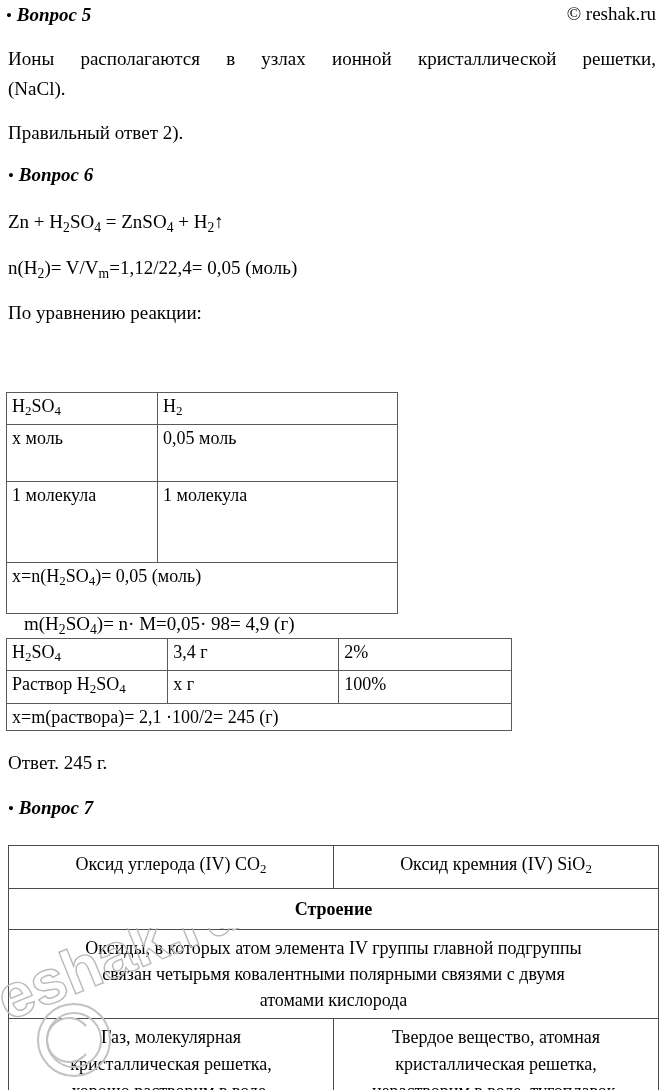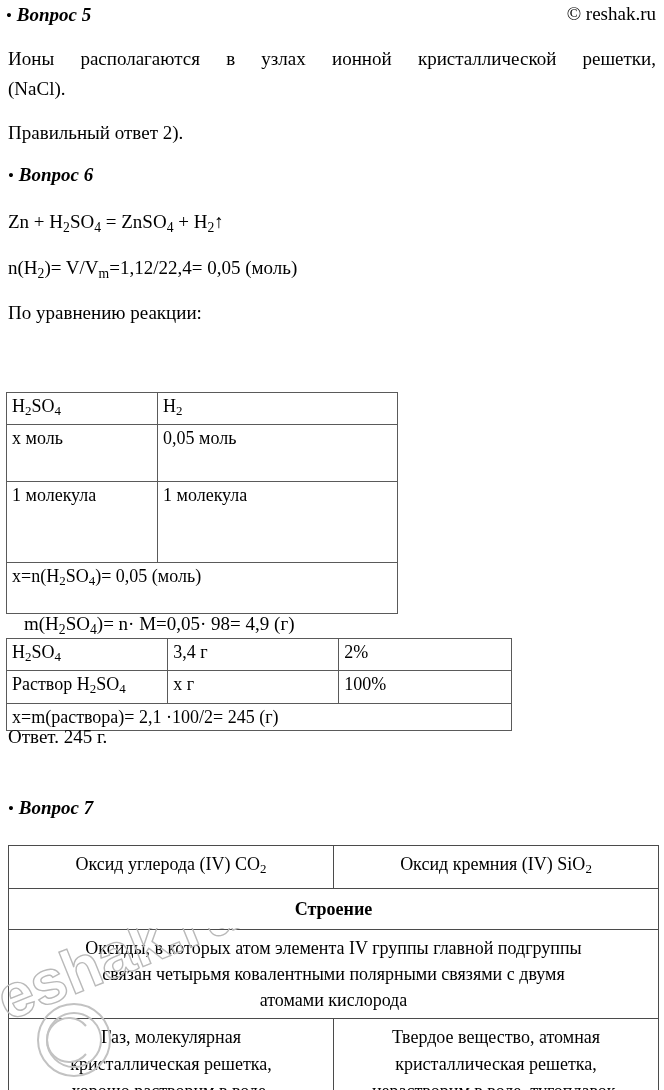--- a/index.html
+++ b/index.html
@@ -249,21 +249,21 @@
         <td class="c1">Раствор H<sub>2</sub>SO<sub>4</sub></td>
         <td class="c2">х г</td>
         <td class="c3">100%</td>
       </tr>
       <tr>
         <td colspan="3">x=m(раствора)= 2,1 ·100/2= 245 (г)</td>
       </tr>
     </tbody>
   </table>
 
-  <div class="abs-text" style="left:8px; top:724px;">Ответ. 245 г.</div>
+  <div class="abs-text" style="left:8px; top:750px;">Ответ. 245 г.</div>
 
   <div class="abs-text" style="left:8px; top:795px; font-weight:bold; font-style:italic;">
     <span class="bullet-dot">•</span>
     <span>Вопрос 7</span>
   </div>
 
   <table class="tbl3">
     <tbody>
       <tr class="row-head">
         <td class="half">Оксид углерода (IV) CO<sub>2</sub></td>

